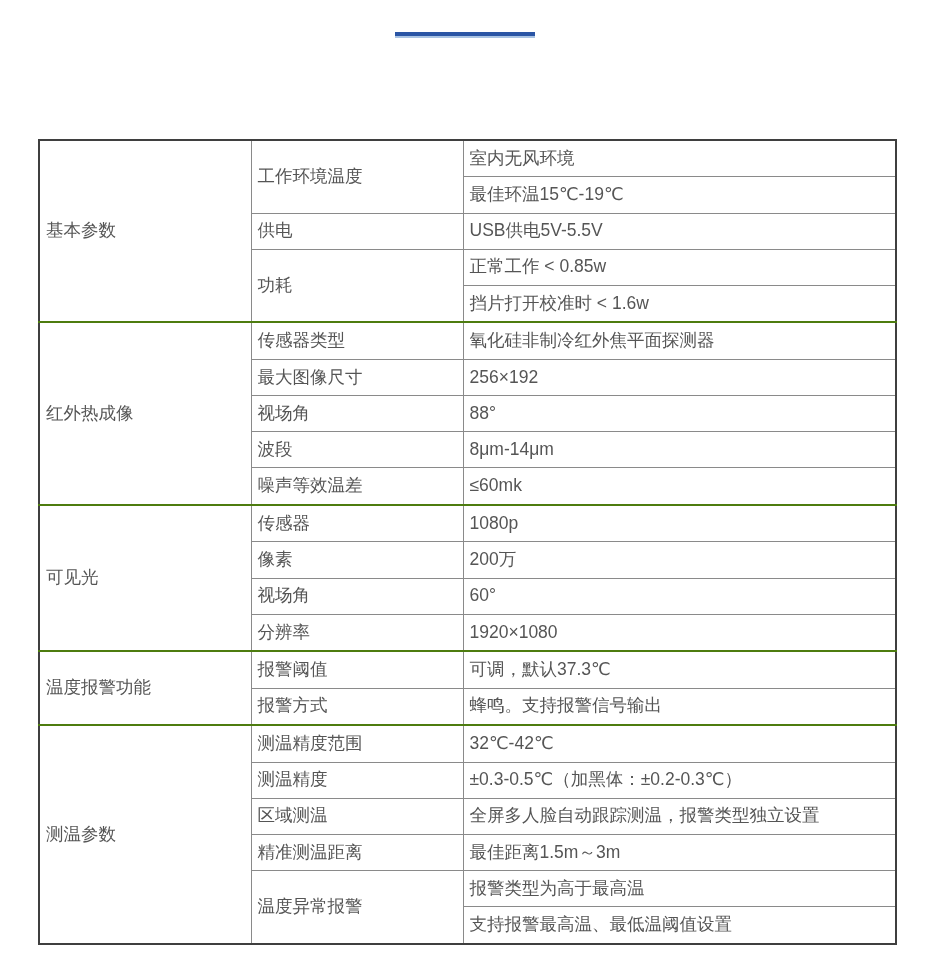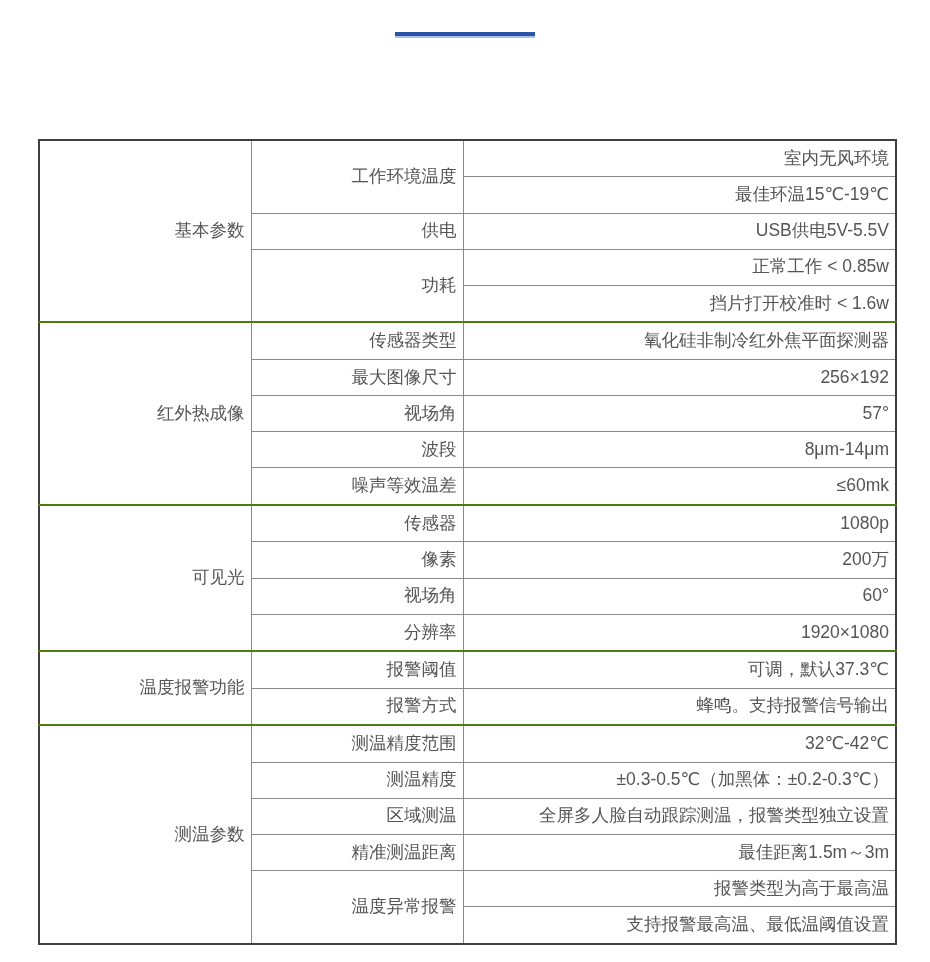--- a/index.html
+++ b/index.html
@@ -42,21 +42,21 @@
     top: 139px;
     width: 857px;
     height: 806px;
     border-collapse: collapse;
     table-layout: fixed;
     font-size: 17.5px;
     color: #555555;
   }
   table.spec-table td {
     border: 1px solid #8a8a8a;
-    text-align: right;
+    text-align: left;
     vertical-align: middle;
     padding: 0 6px;
     line-height: 1.25;
     background: #ffffff;
   }
   table.spec-table {
     border: 2px solid #3f3f3f;
   }
   table.spec-table tr.section-top td {
     border-top: 2px solid #4d7c0f;
@@ -102,21 +102,21 @@
       <td class="cat" rowspan="5">红外热成像</td>
       <td>传感器类型</td>
       <td>氧化硅非制冷红外焦平面探测器</td>
     </tr>
     <tr>
       <td>最大图像尺寸</td>
       <td>256×192</td>
     </tr>
     <tr>
       <td>视场角</td>
-      <td>57°</td>
+      <td>88°</td>
     </tr>
     <tr>
       <td>波段</td>
       <td>8μm-14μm</td>
     </tr>
     <tr>
       <td>噪声等效温差</td>
       <td>≤60mk</td>
     </tr>
 

